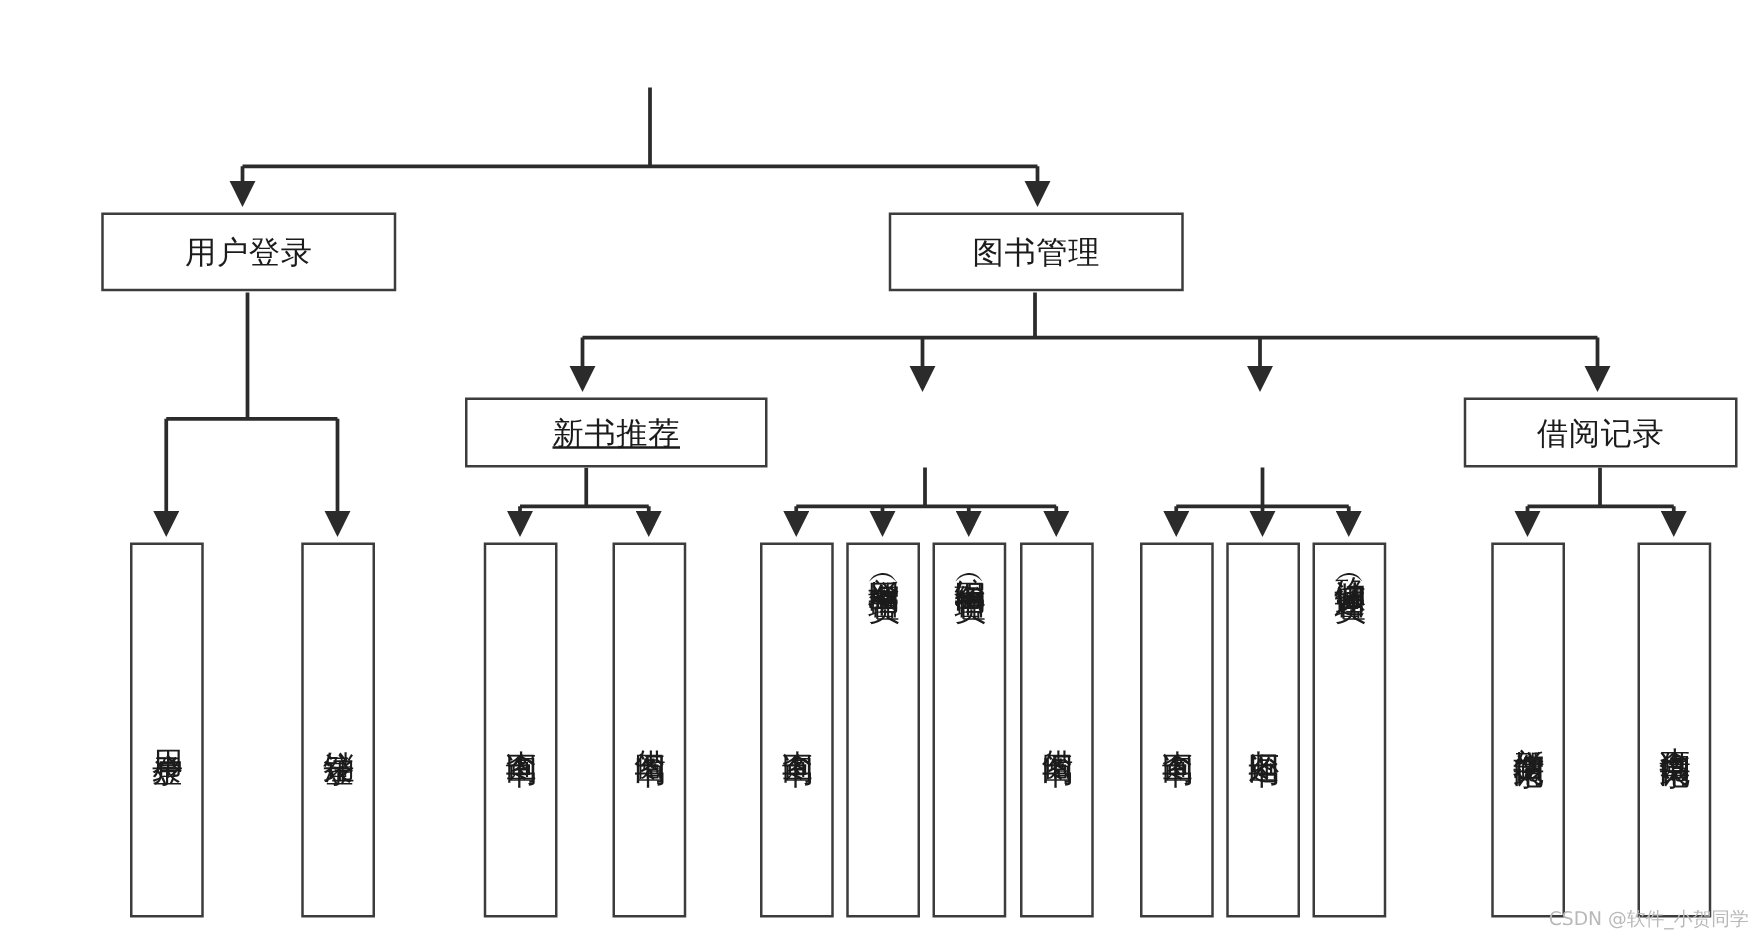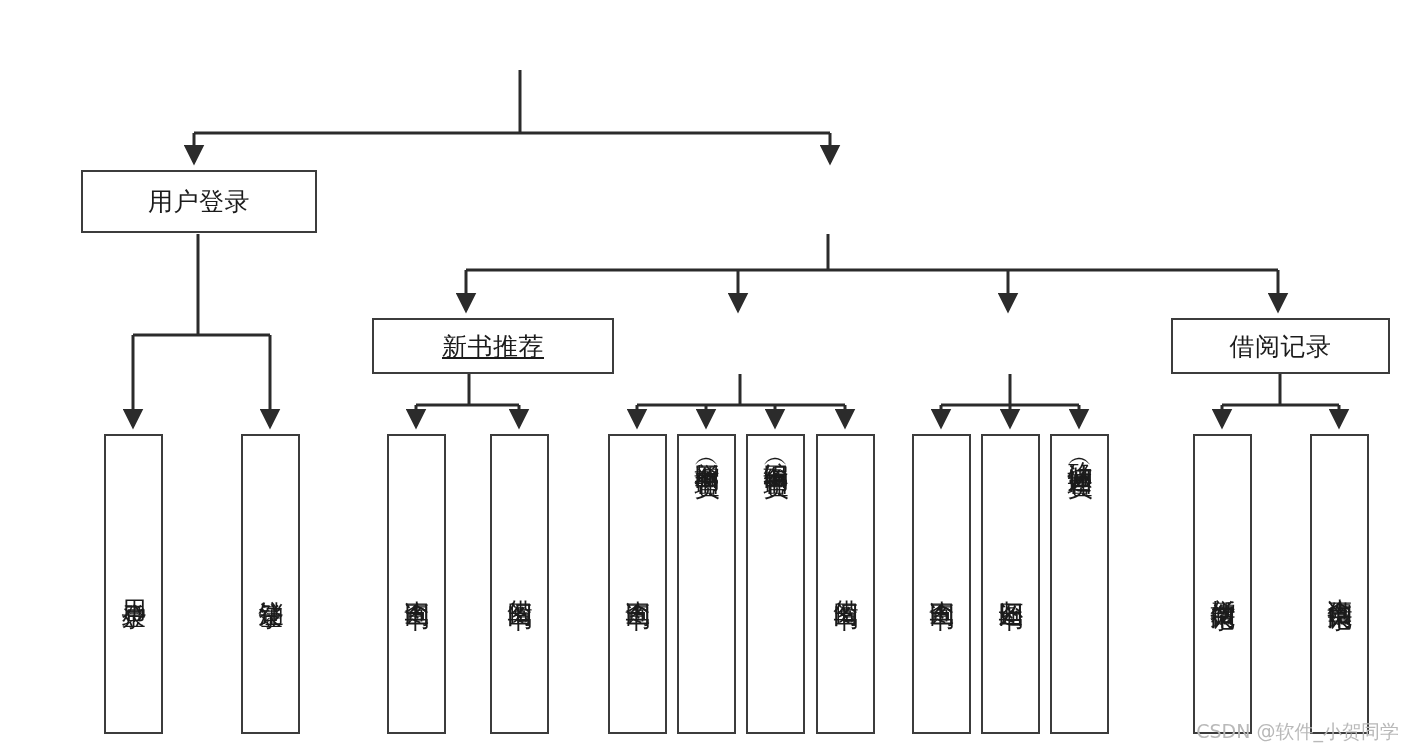--- a/index.html
+++ b/index.html
@@ -65,21 +65,21 @@
     white-space: nowrap;
   }
   .node.vert.centered {
     align-items: center;
     padding-top: 0;
   }
   #watermark {
     position: absolute;
     right: 6px;
     bottom: 2px;
-    font-size: 19px;
+    font-size: 15px;
     color: #b9b9b9;
     white-space: nowrap;
     user-select: none;
   }
 </style>
 </head>
 <body>
 
 <div id="diagram-root">
 
@@ -130,20 +130,23 @@
       <path d="M 1222 405 L 1339 405"></path>
       <path d="M 1222 405 L 1222 426" marker-end="url(#arrow)"></path>
       <path d="M 1339 405 L 1339 426" marker-end="url(#arrow)"></path>
     </g>
   </svg>
 
 
   <div class="node horiz" style="left:81px; top:170px; width:236px; height:63px;">
     <span class="node-label">用户登录</span>
   </div>
+  <div class="node horiz" style="left:711px; top:170px; width:236px; height:63px;">
+    <span class="node-label">图书管理</span>
+  </div>
 
   <div class="node horiz" style="left:372px; top:318px; width:242px; height:56px;text-decoration:underline;">
     <span class="node-label">新书推荐</span>
   </div>
   <div class="node horiz" style="left:1171px; top:318px; width:219px; height:56px;align-items:center;">
     <span class="node-label">借阅记录</span>
   </div>
 
   <div class="node vert centered" style="left:104px; top:434px; width:59px; height:300px;">
     <span class="node-label">用户登录</span>

